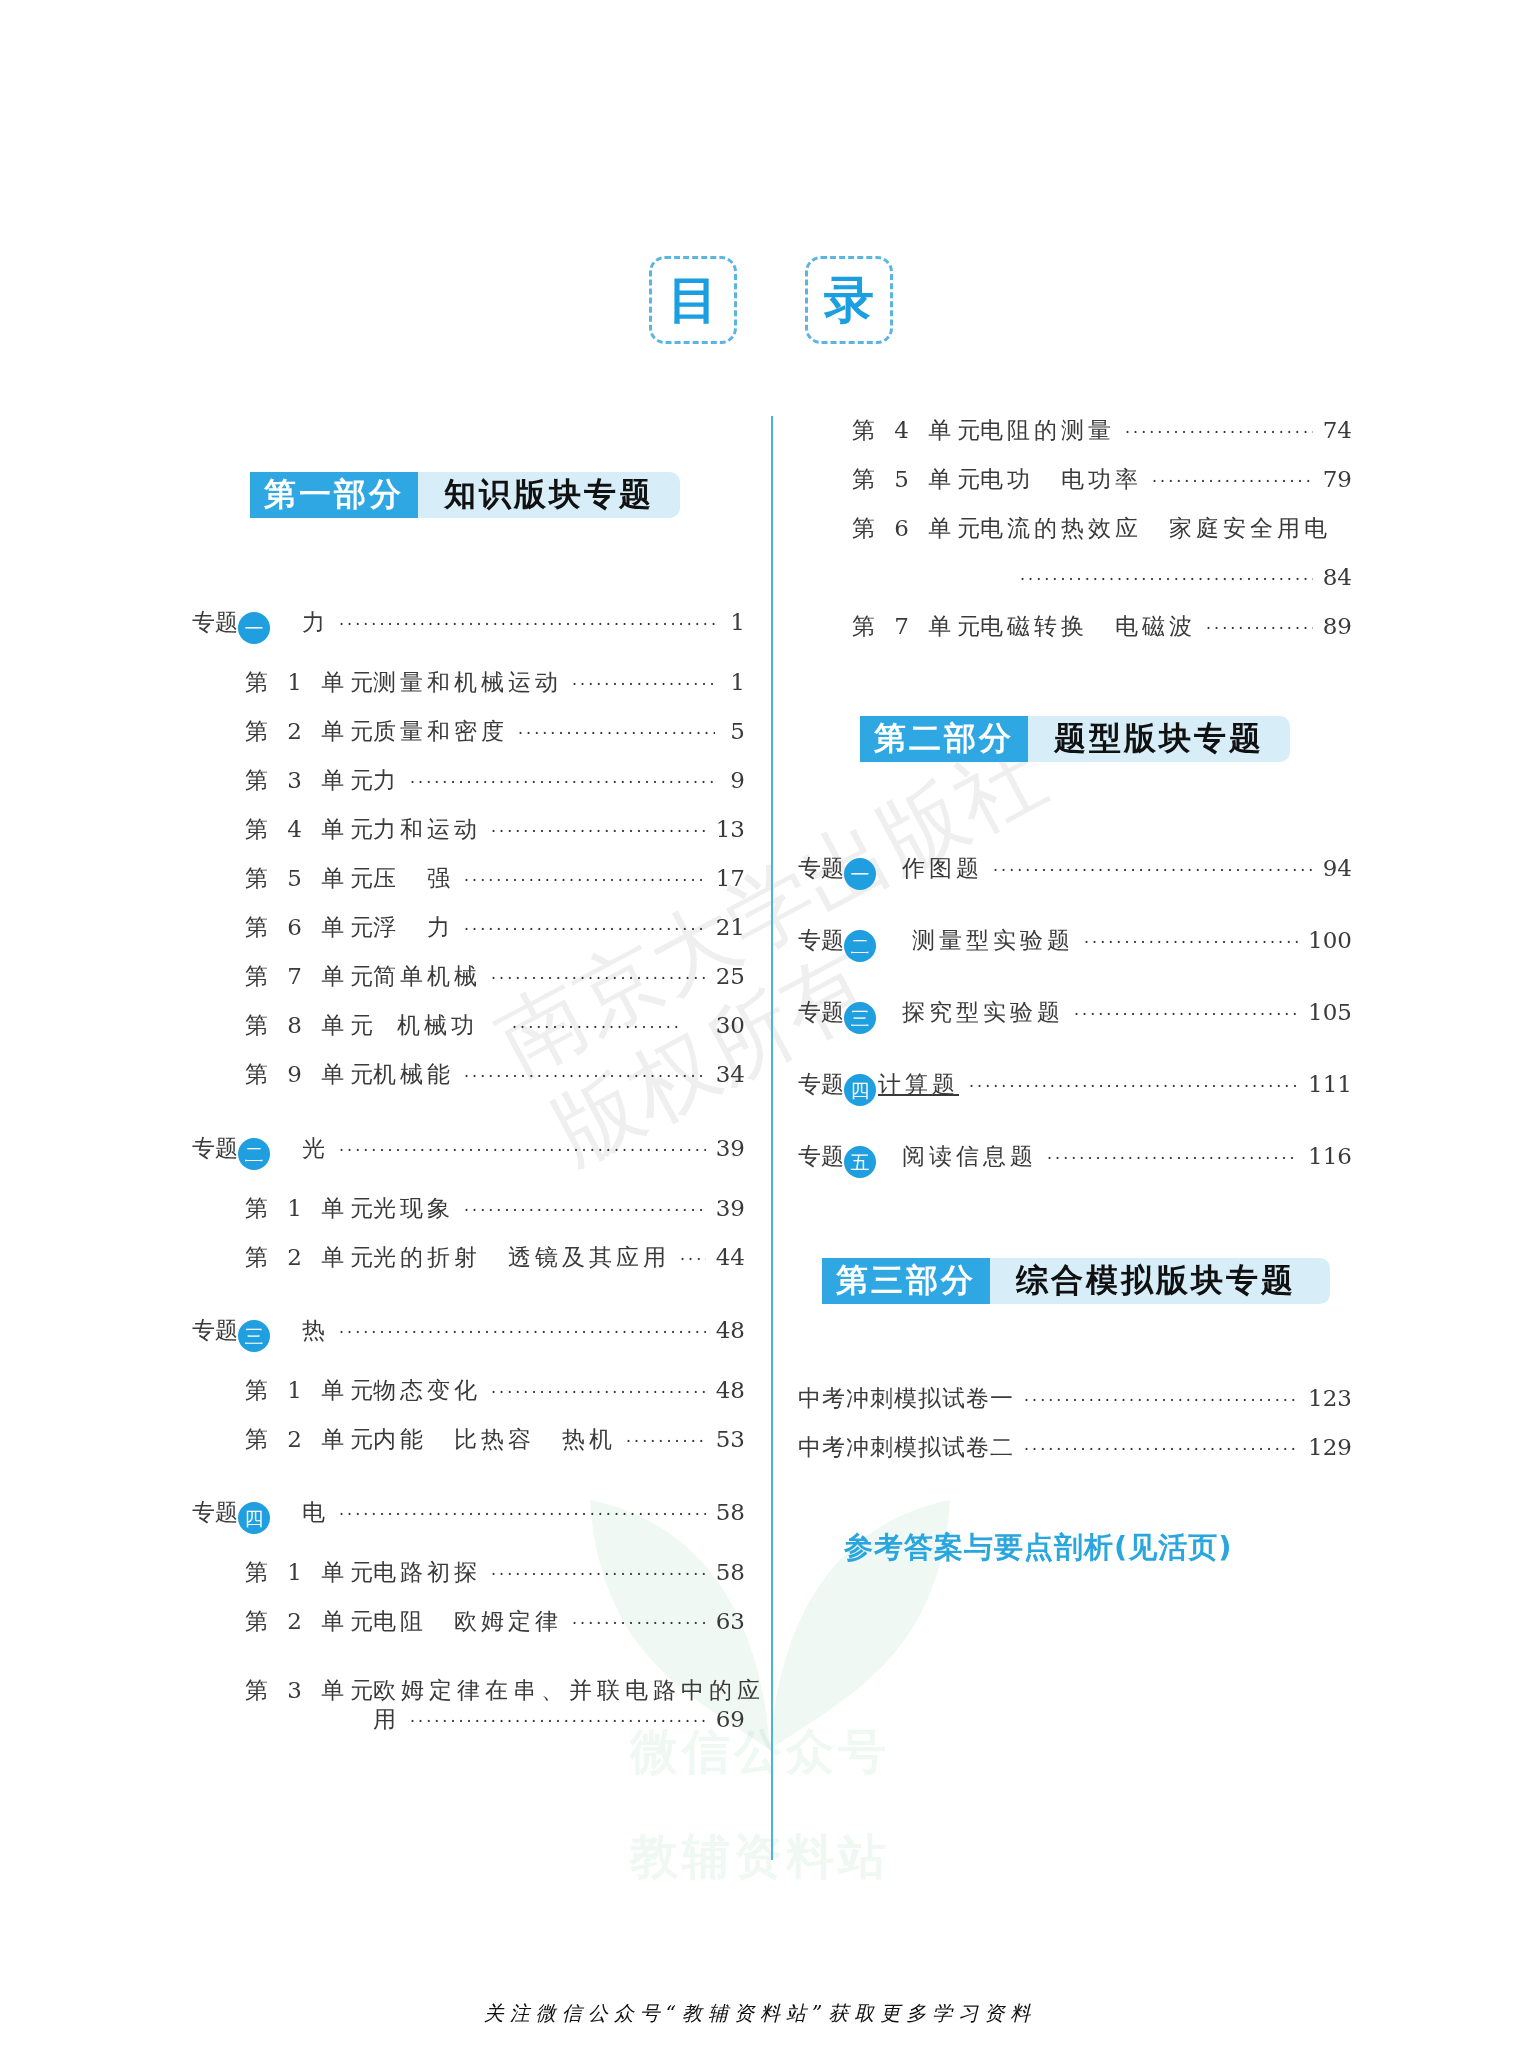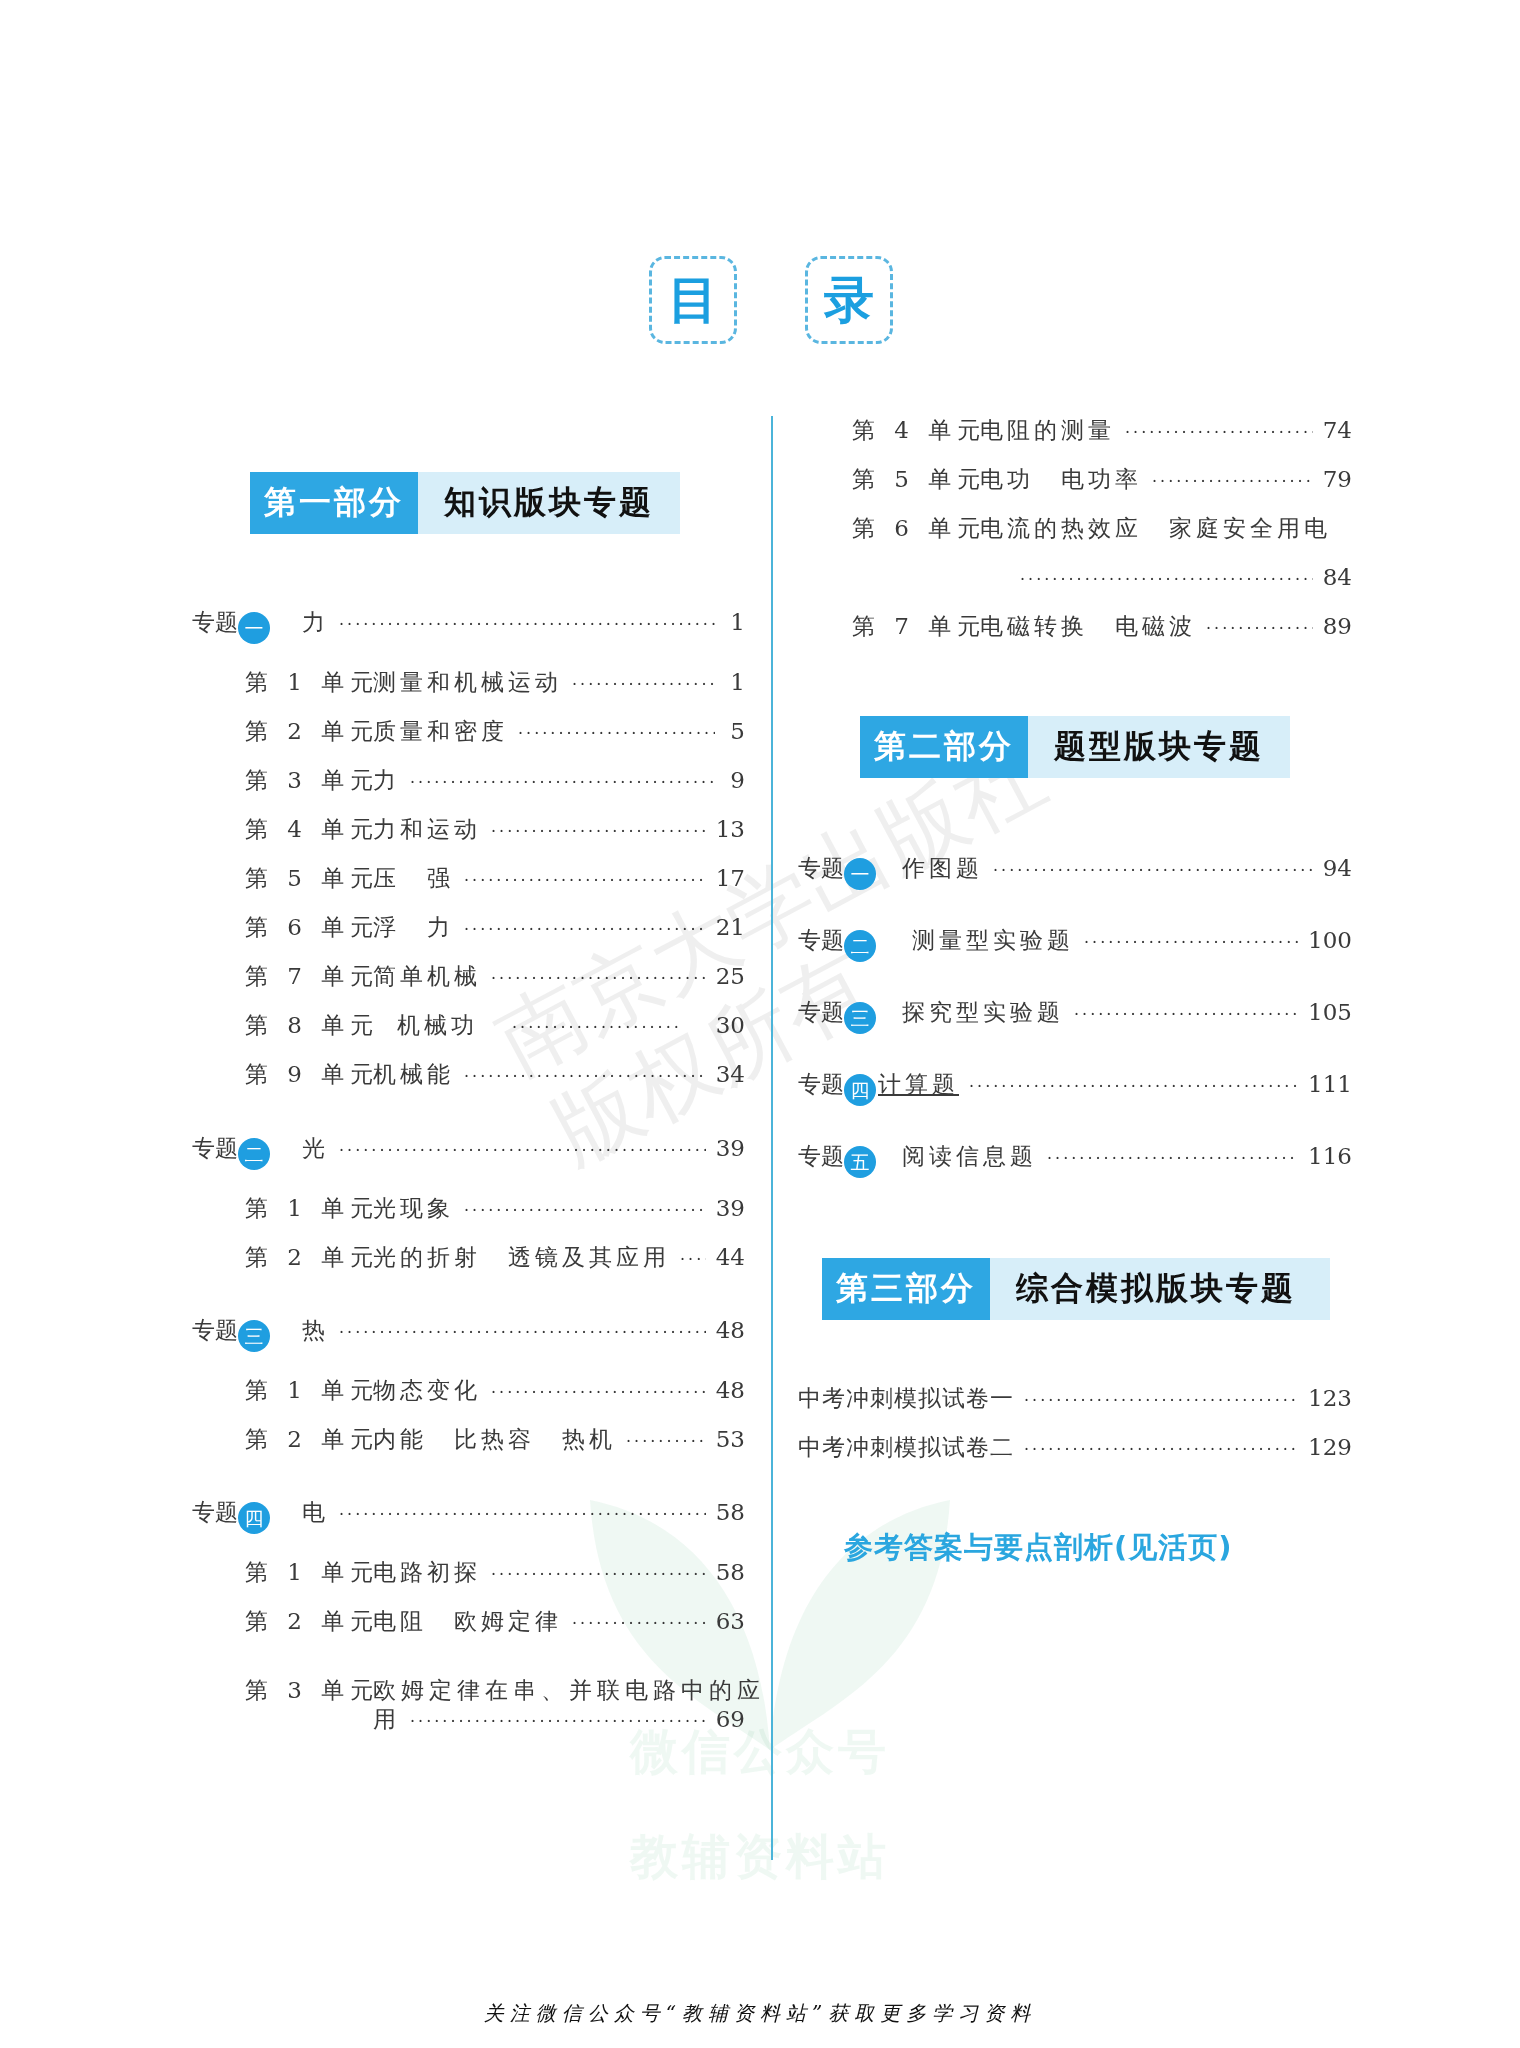--- a/index.html
+++ b/index.html
@@ -18,22 +18,23 @@
       font-family: "DejaVu Sans", sans-serif; font-weight: bold;
       font-size: 50px; color: #1b9fe0;
     }
     .title-box::before, .title-box::after {
       content: ""; position: absolute; left: -8px; right: -8px; top: 50%;
       border-top: 2px dotted #8dcbe9; opacity: 0;
     }
 
     
     .sec {
-      position: absolute; height: 62px; display: flex;
+      position: absolute; height: 46px; display: flex;
       background: #d7eef9;
+      border-radius: 10px;
     }
     .sec .part {
       background: #2ea7e3; color: #fff; font-family: "DejaVu Sans", sans-serif;
       font-weight: bold; font-size: 32px; letter-spacing: 3px;
       padding: 0 14px; display: flex; align-items: center;
     }
     .sec .name {
       color: #111; font-family: "DejaVu Sans", sans-serif; font-weight: bold;
       font-size: 32px; letter-spacing: 3px; padding: 0 26px;
       display: flex; align-items: center;

